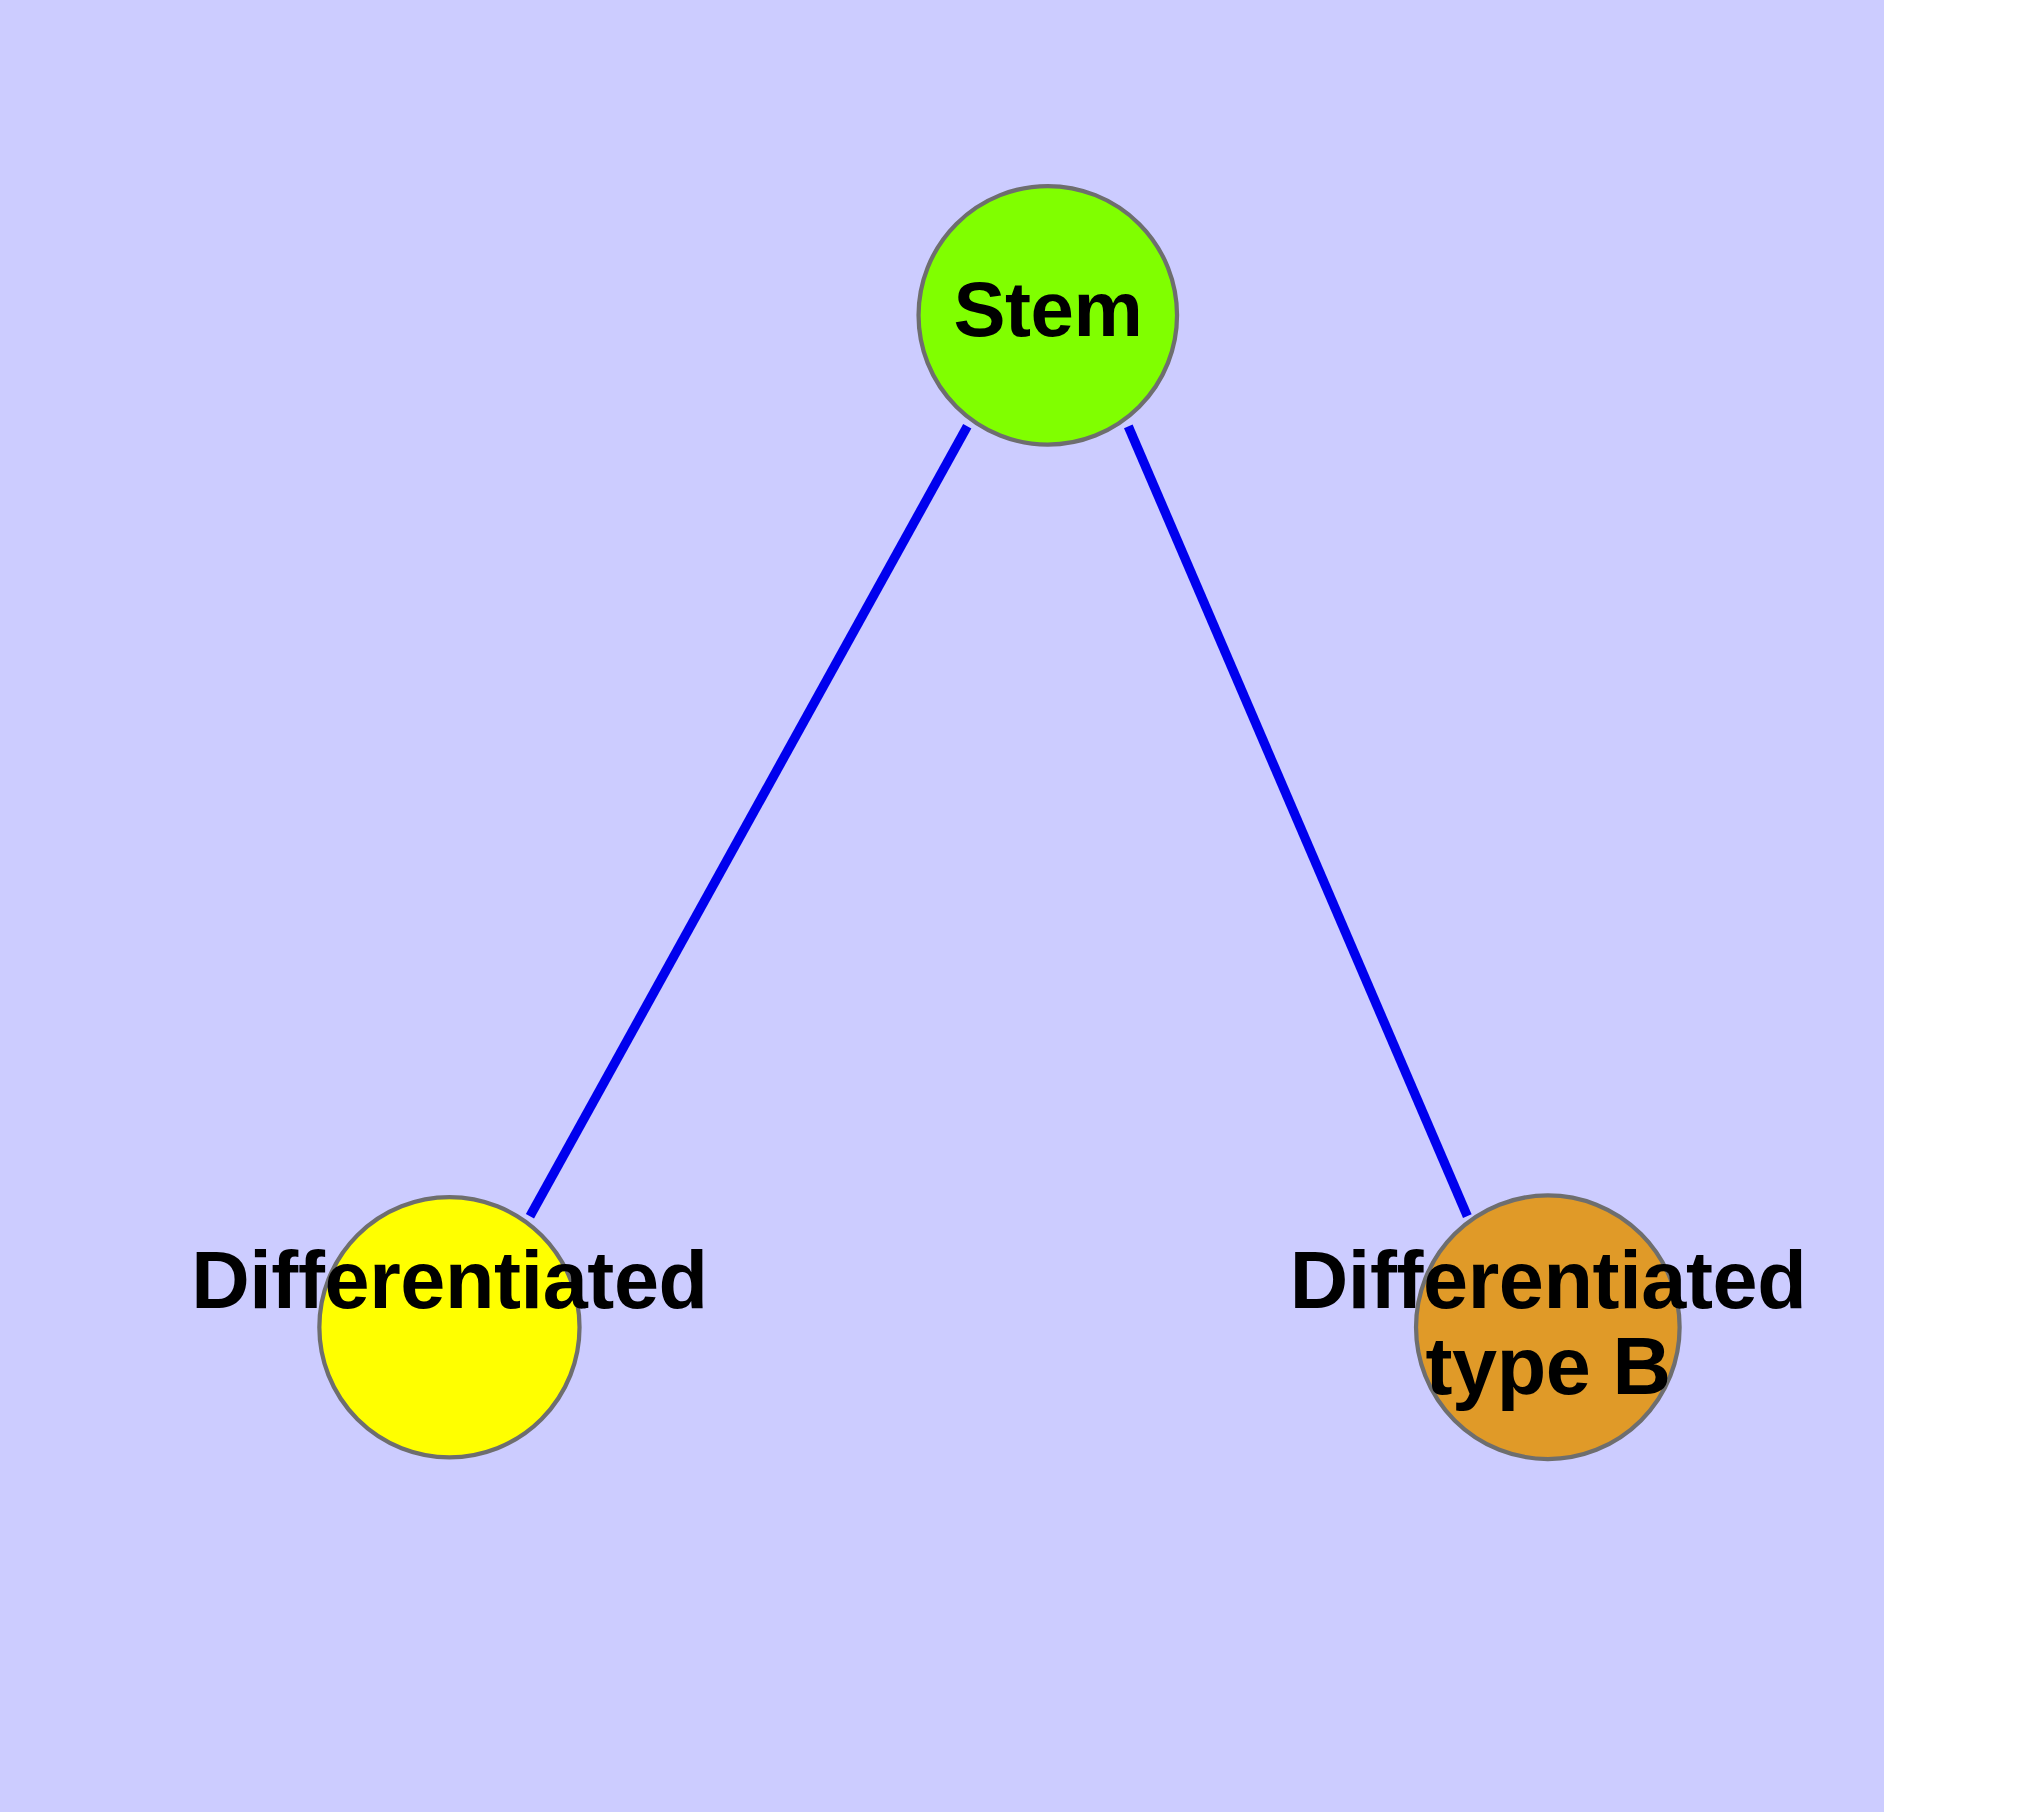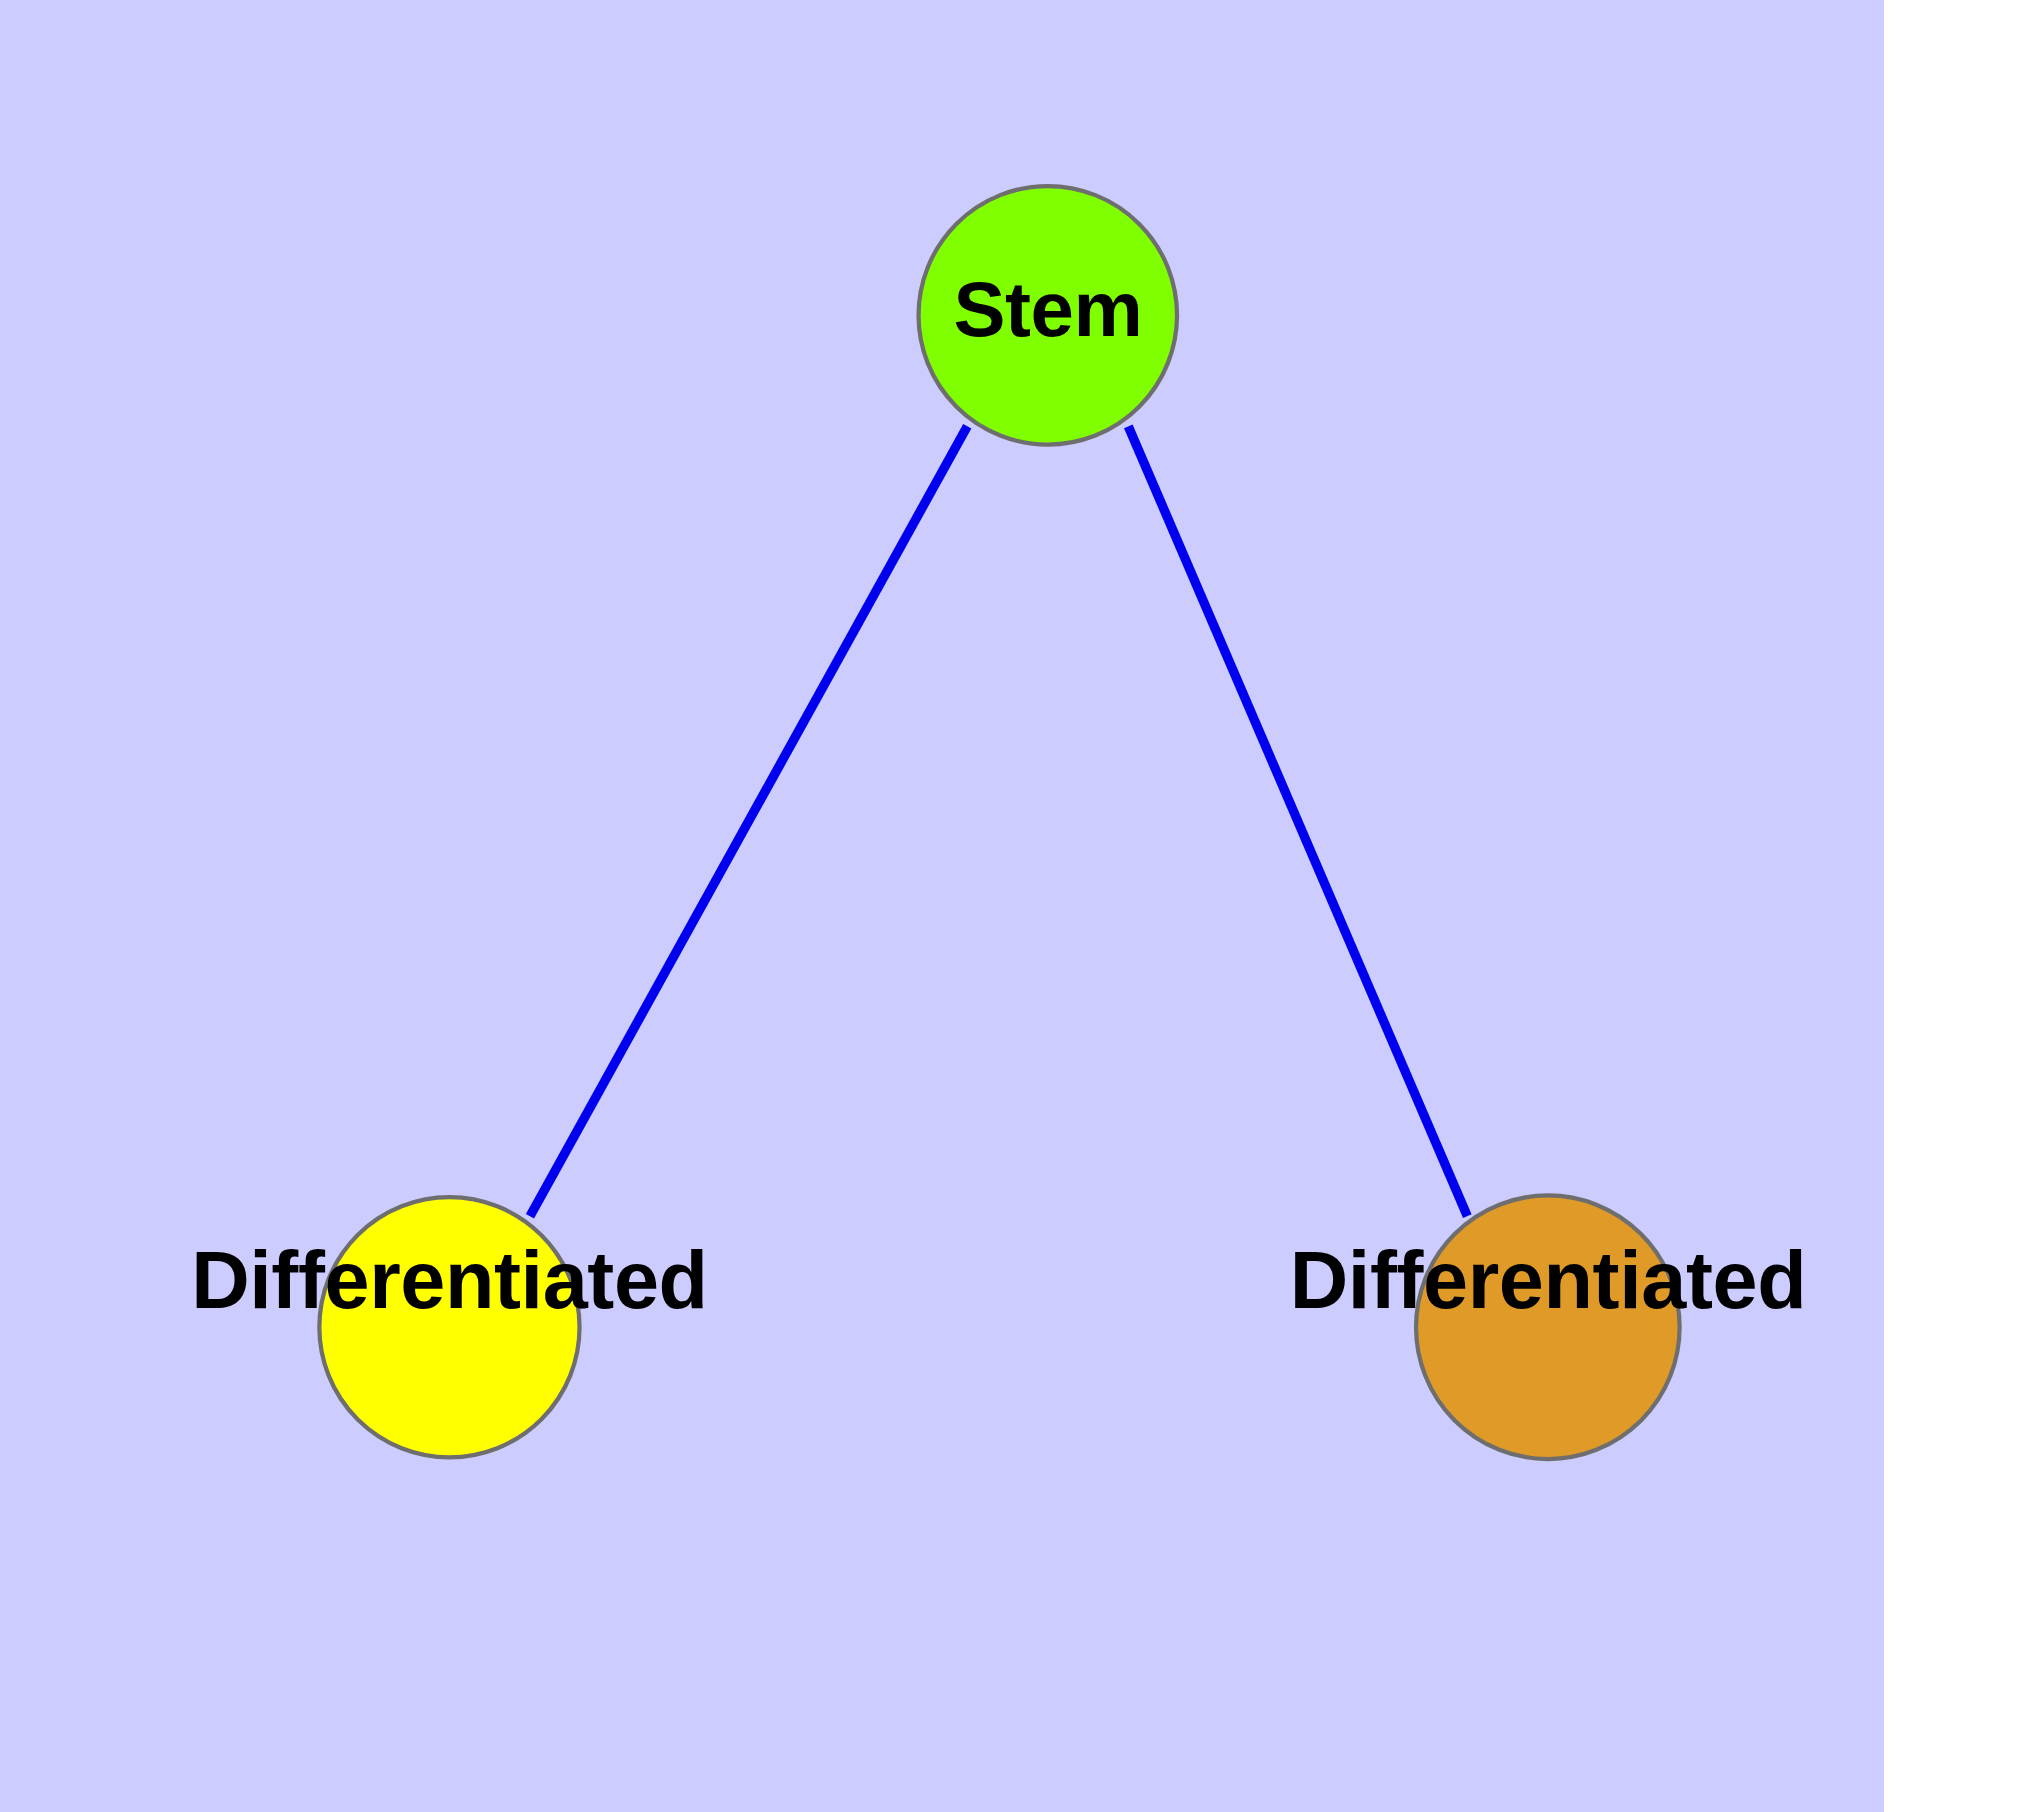--- a/index.html
+++ b/index.html
@@ -77,16 +77,16 @@
       <circle cx="1236" cy="372" r="152.5" fill="#80ff00" stroke="#6e6e6e" stroke-width="5"></circle>
       <circle cx="530" cy="1566" r="153.5" fill="#ffff00" stroke="#6e6e6e" stroke-width="5"></circle>
       <circle cx="1826" cy="1566" r="155.5" fill="#e09a28" stroke="#6e6e6e" stroke-width="5"></circle>
     </g>
   </svg>
 
   <div class="node-label" id="label-stem" style="color: rgb(0, 0, 0);"><span>Stem</span></div>
 
   <div class="node-label" id="label-type-a" style="color: rgb(0, 0, 0);"><span>Differentiated</span><br></div>
 
-  <div class="node-label" id="label-type-b" style="color: rgb(0, 0, 0);"><span>Differentiated</span><br></div>
+  <div class="node-label" id="label-type-b" style="color: rgb(0, 0, 0);"><span>Differentiated</span><br><span>type B</span></div>
 
 </div>
 
 
 </body></html>

